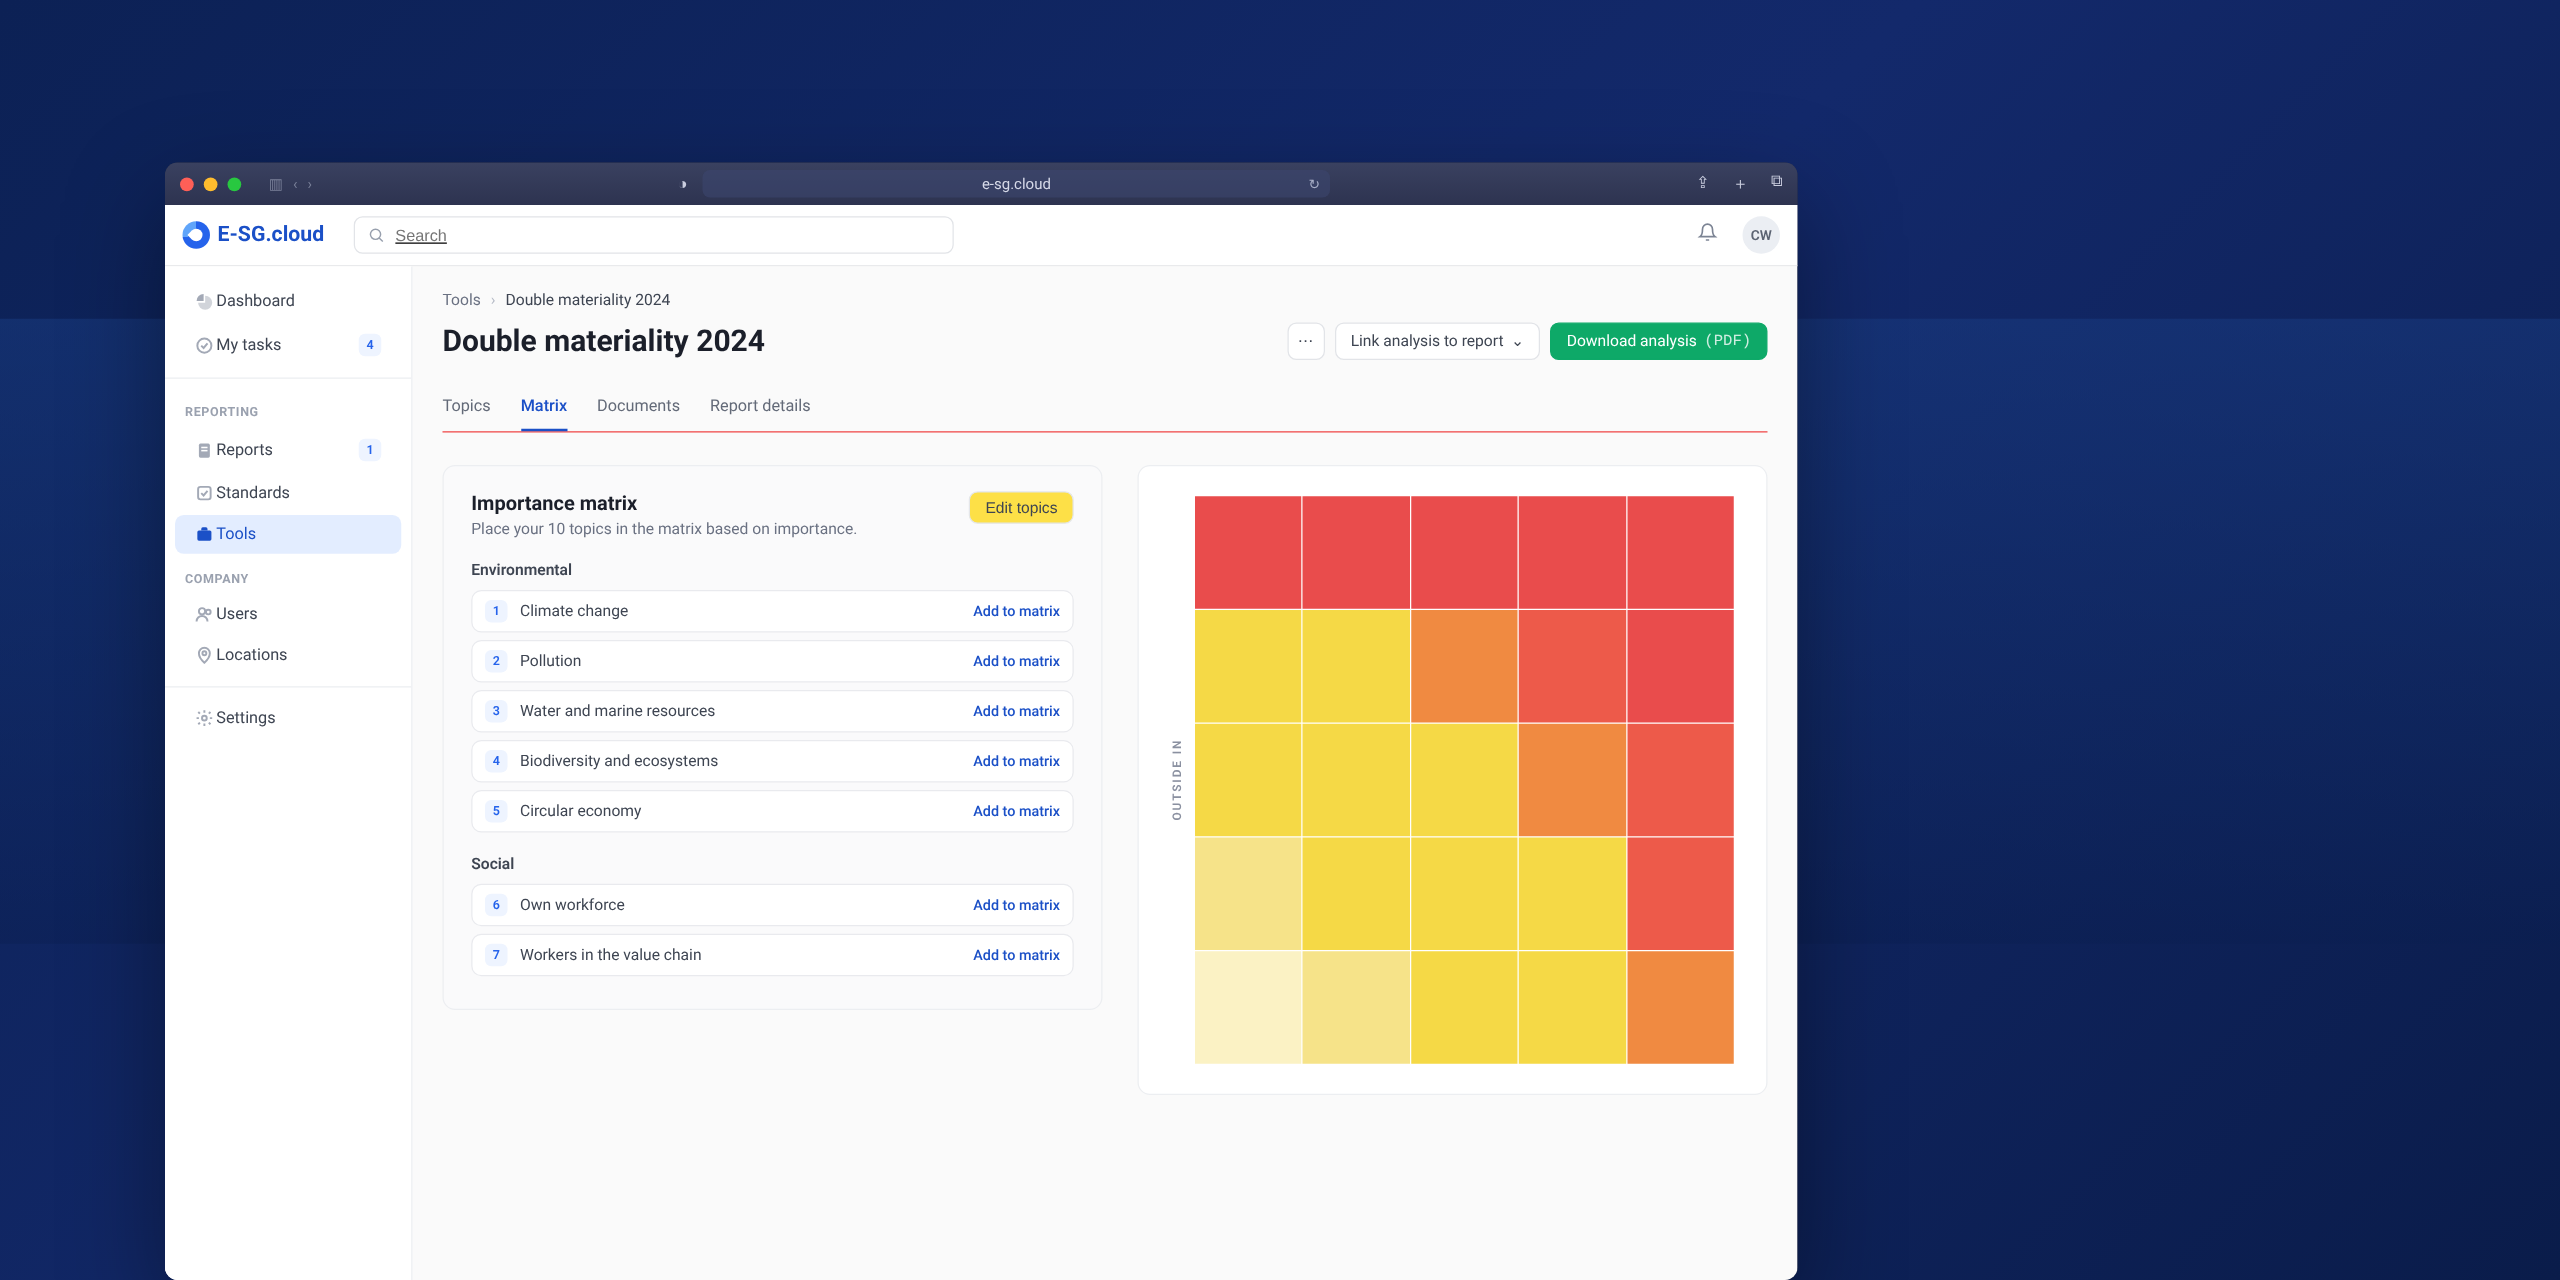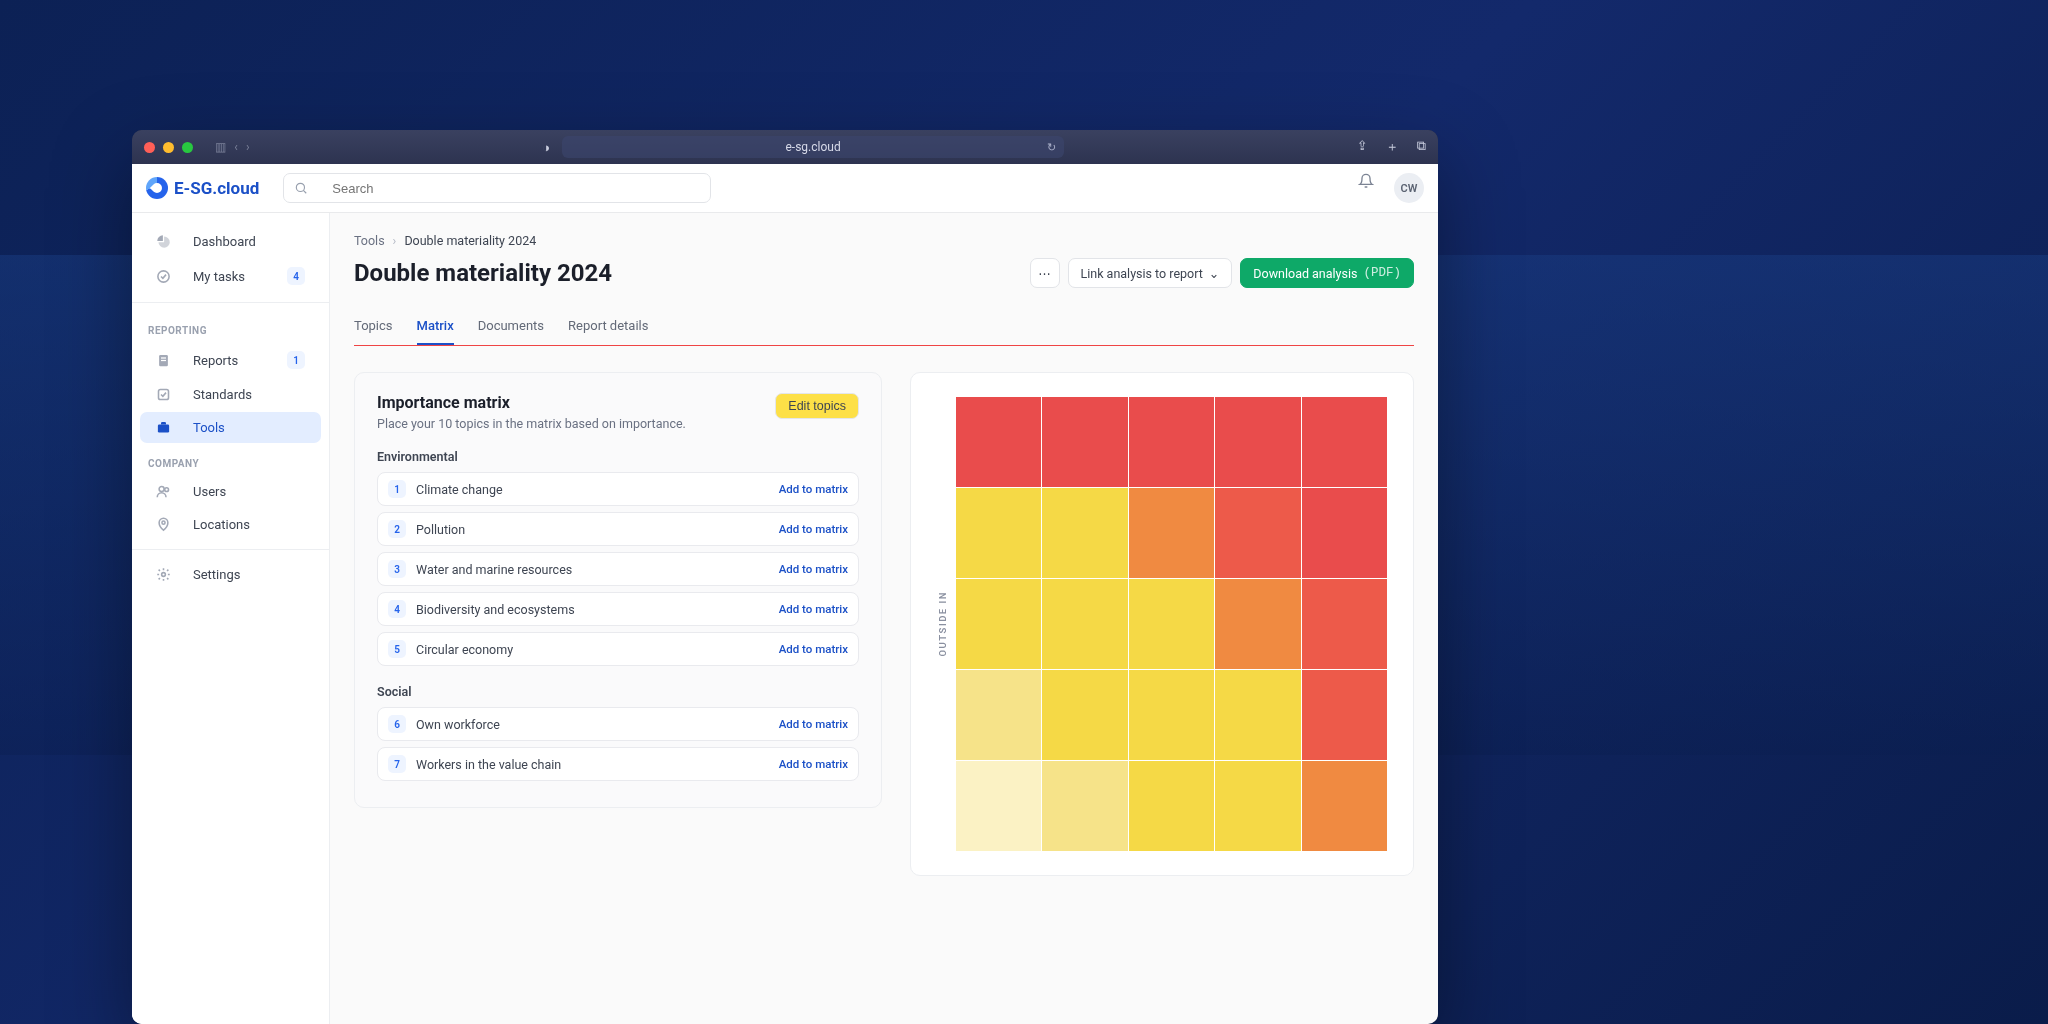--- a/index.html
+++ b/index.html
@@ -76,47 +76,48 @@
   background: conic-gradient(#2563eb 0 260deg, #60a5fa 260deg 360deg);
   position: relative;
 }
 .logo-mark::after {
   content: ""; position: absolute; inset: 6px; background: #fff; border-radius: 50% 50% 50% 0;
   transform: rotate(45deg);
 }
 .logo-text { font-weight: 700; font-size: 17px; color: #1b50c7; }
 .search-wrap {
   margin-left: 24px;
-  width: 428px; height: 30px;
+  width: 480px; height: 30px;
   border: 1px solid #e2e4e8;
   border-radius: 7px;
   display: flex; align-items: center;
   padding: 0 10px;
-  gap: 24px;
+  gap: 8px;
+  text-decoration: underline;
 }
 .search-wrap svg { width: 14px; height: 14px; stroke: #98a0ae; fill: none; stroke-width: 2; }
 .search-wrap input {
   border: none; outline: none; font-size: 13px; flex: 1; color: #4a5160;
   background: transparent;
 }
-.top-right { margin-left: auto; display: flex; gap: 20px; }
+.top-right { margin-left: auto; display: flex; align-items: center; gap: 20px; }
 .bell { color: #7c8494; cursor: pointer; }
 .avatar {
   width: 30px; height: 30px; border-radius: 50%; background: #ebeef3;
   display: flex; align-items: center; justify-content: center;
   font-size: 11px; font-weight: 600; color: #5b6372;
 }
 
 .body { flex: 1; display: flex; overflow: hidden; }
 .sidebar {
   width: 198px; border-right: 1px solid #eceef1; background: #fff;
   display: flex; flex-direction: column; padding-top: 12px;
 }
 .sb-item {
-  display: flex; align-items: center; gap: 22px;
+  display: flex; align-items: center; gap: 2px;
   padding: 8px 16px; margin: 1px 8px;
   font-size: 13px; color: #3e4552; border-radius: 7px;
   cursor: pointer;
 }
 .sb-item .icon { width: 15px; height: 15px; color: #a3a9b6; display:flex; align-items:center; }
 .sb-item.active { background: #e3edff; color: #1b50c7; }
 .sb-item.active .icon { color: #1b50c7; }
 .sb-badge {
   margin-left: auto; min-width: 18px; height: 18px;
   background: #eef4ff; color: #2563eb; border-radius: 5px;

